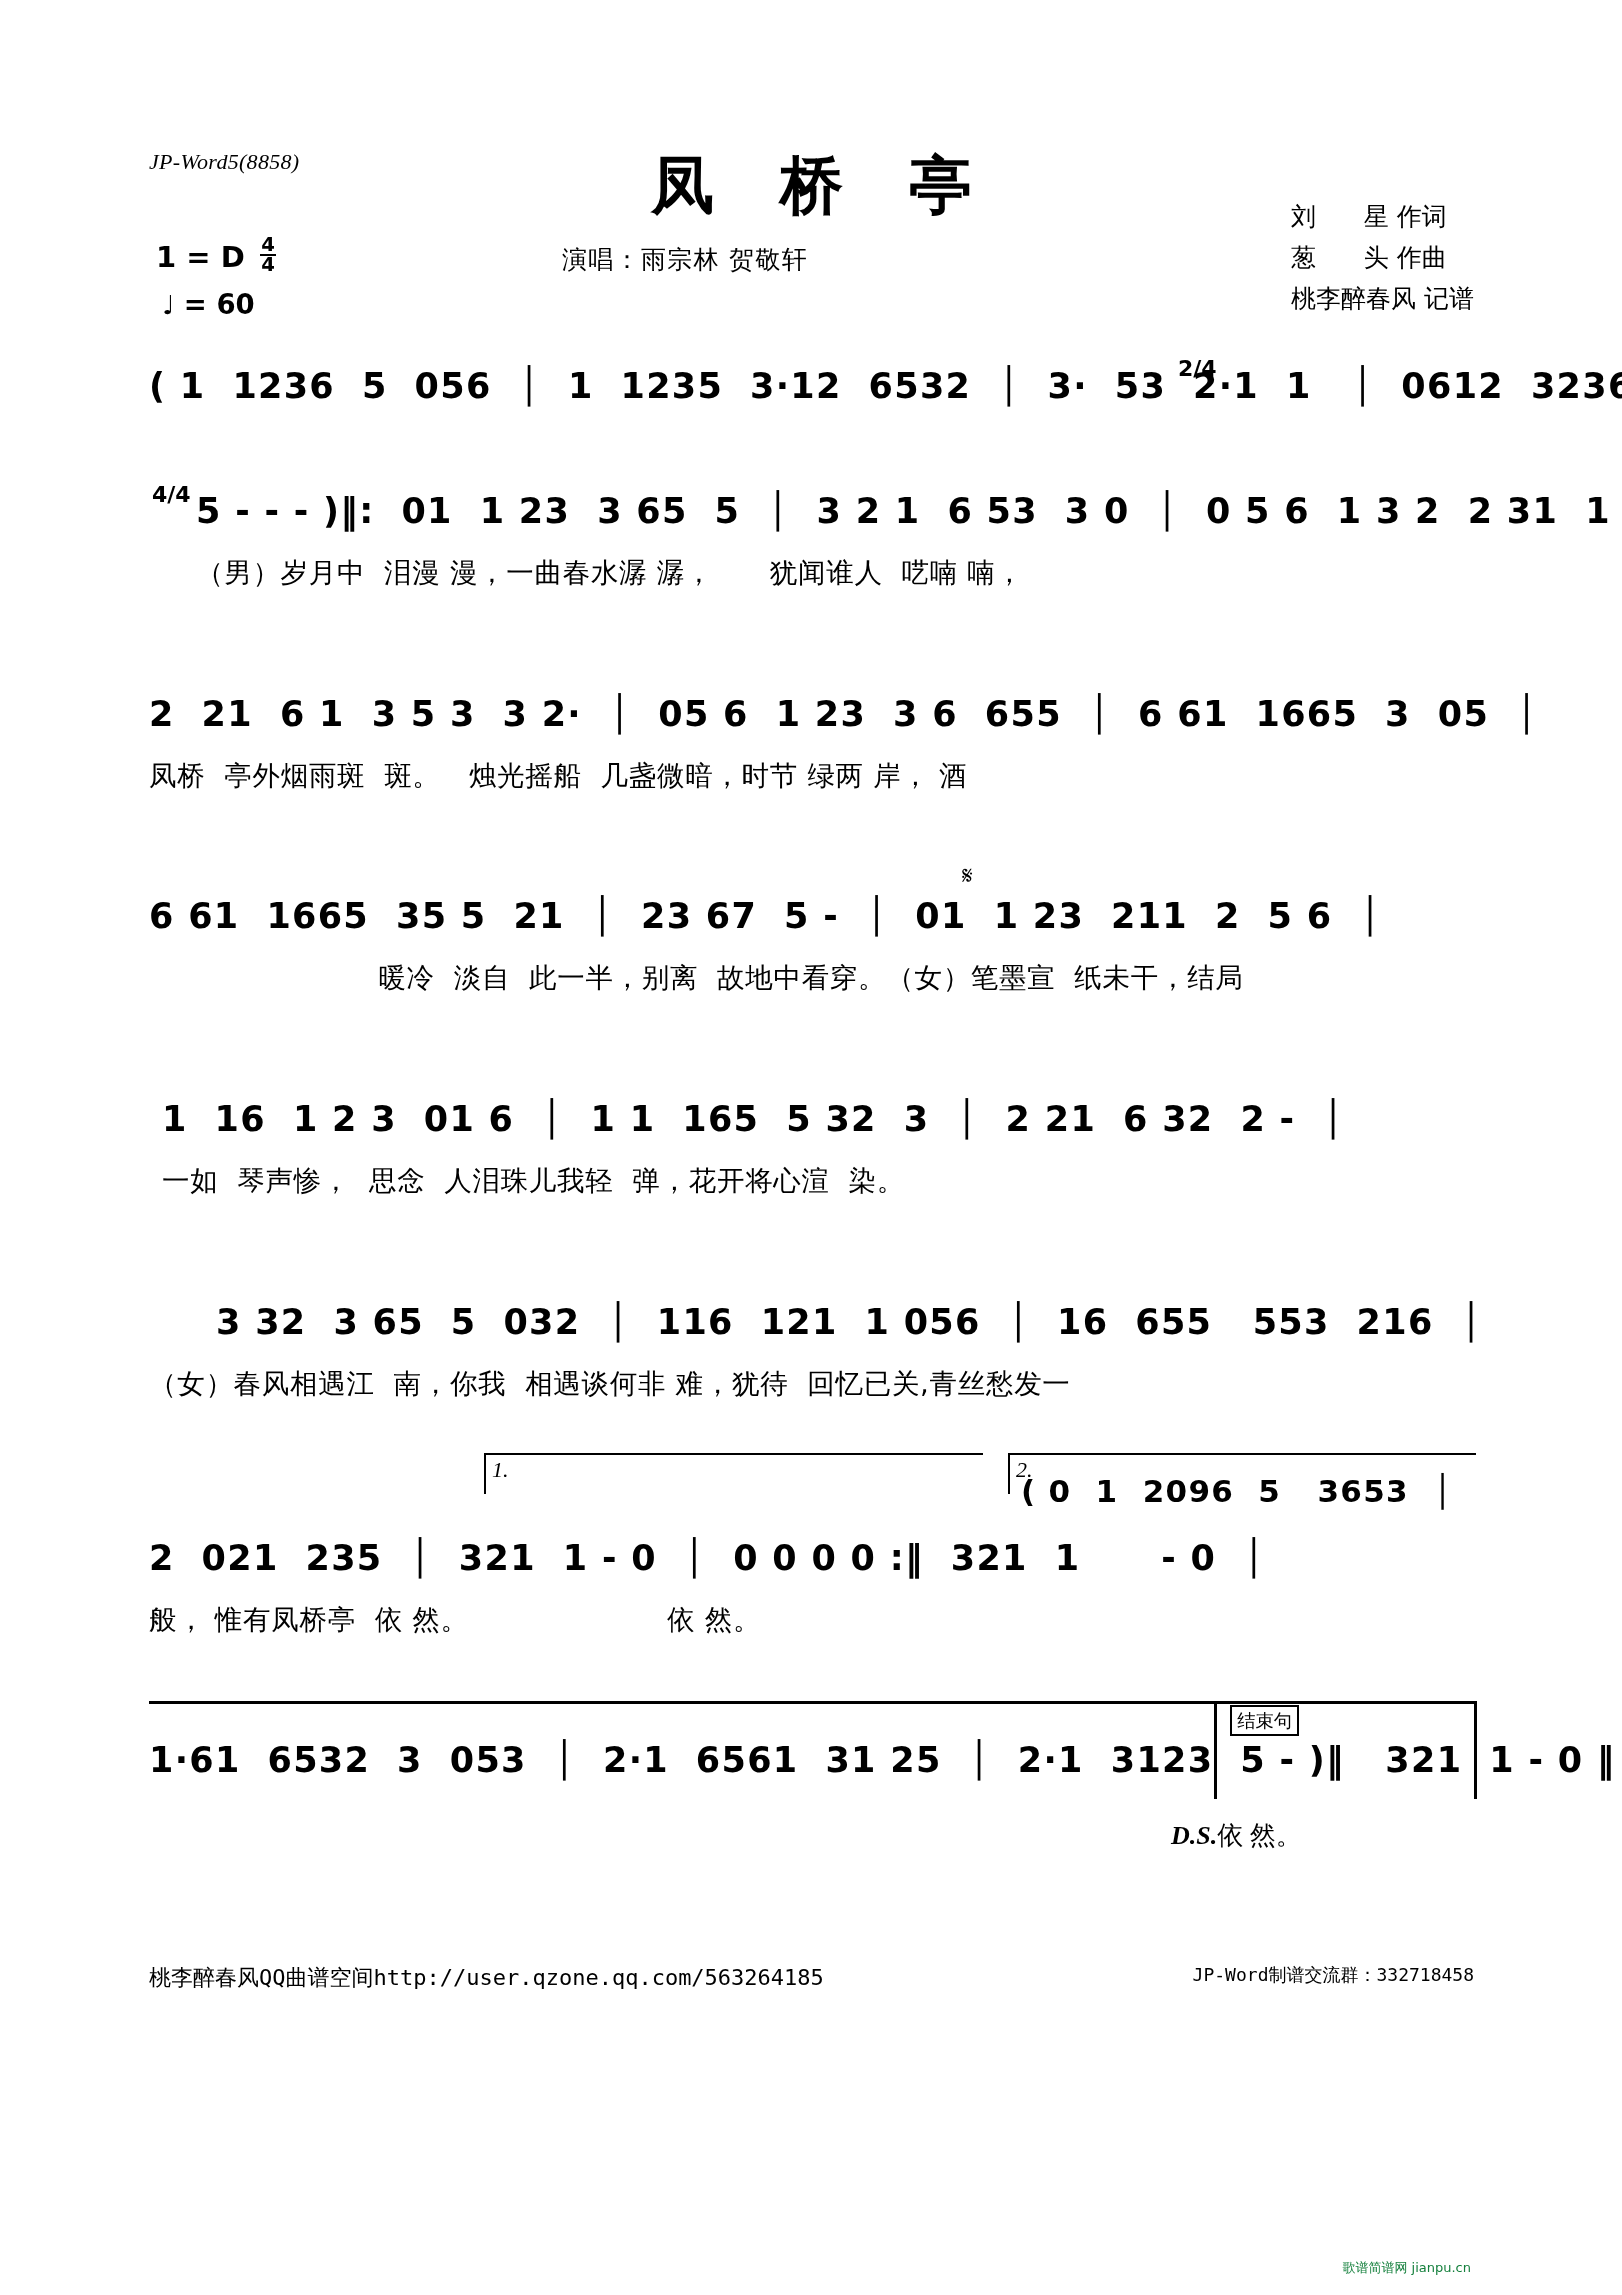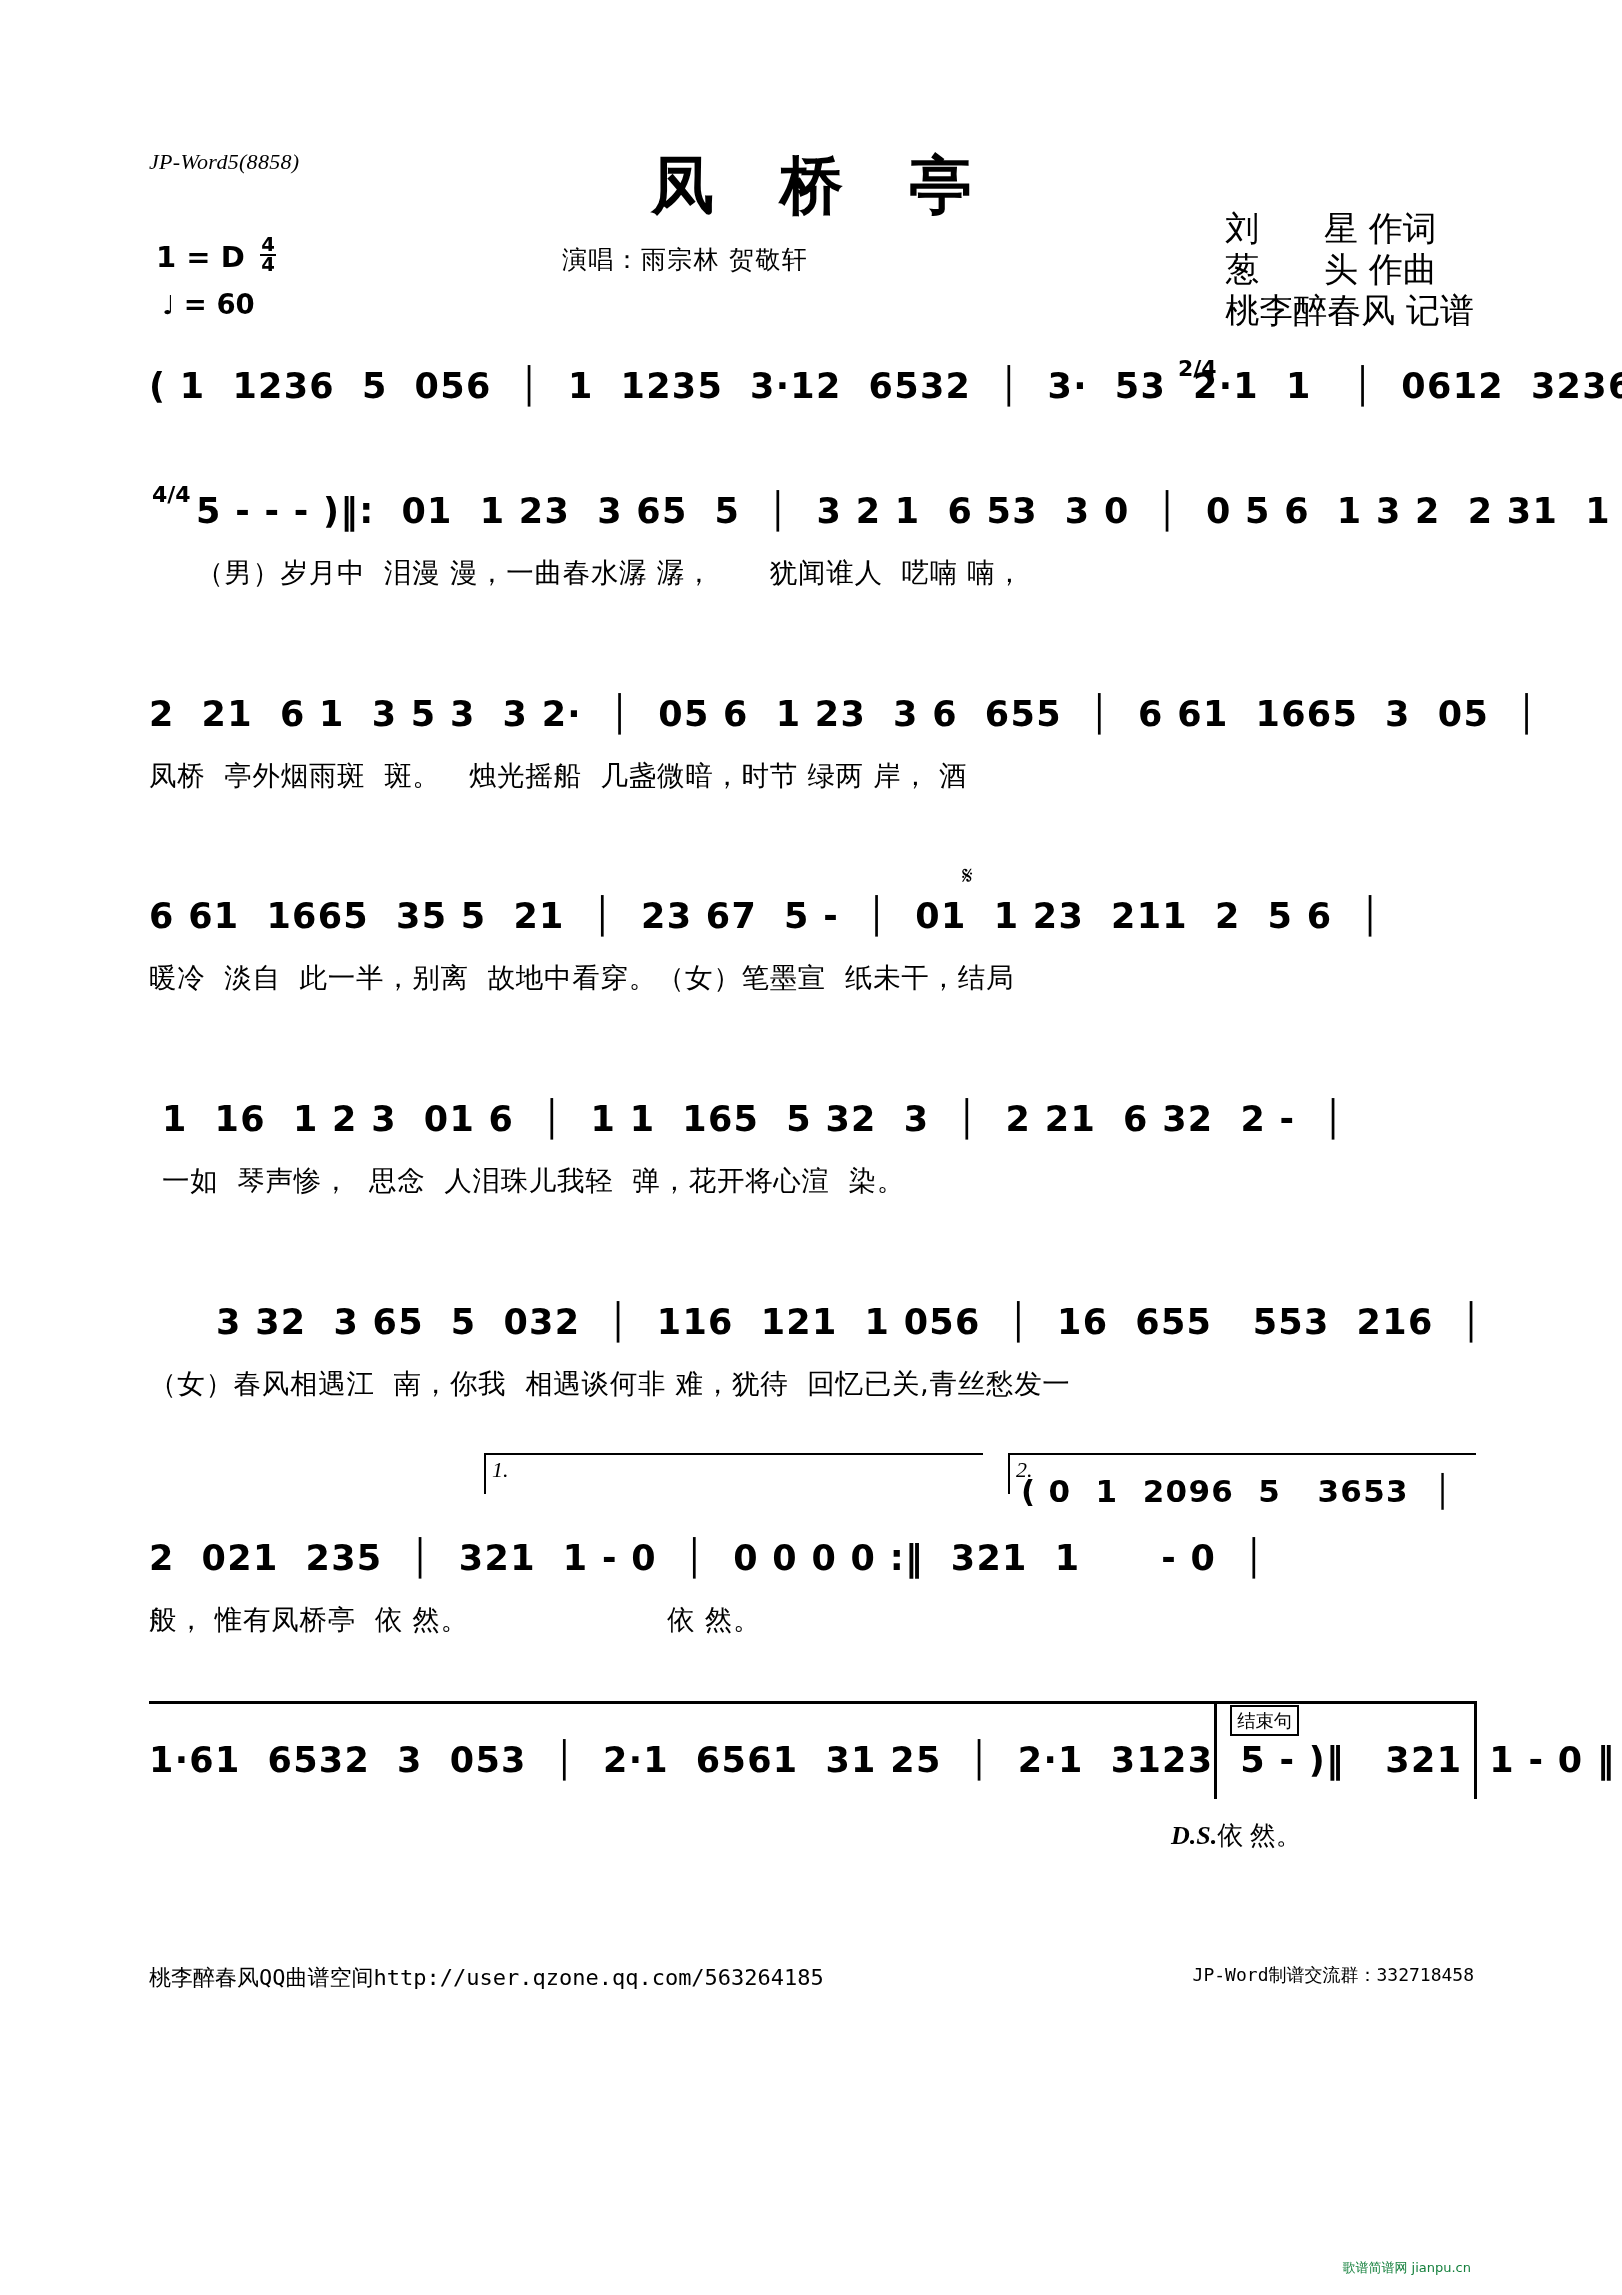--- a/index.html
+++ b/index.html
@@ -49,24 +49,24 @@
     top: 243px;
     width: 1370px;
     text-align: center;
     font-family: "DejaVu Sans", sans-serif;
     font-size: 25px;
     letter-spacing: 1.3px;
   }
   .credits {
     position: absolute;
     right: 149px;
-    top: 208px;
+    top: 196px;
     text-align: left;
     font-family: "DejaVu Sans", sans-serif;
-    font-size: 34px;
+    font-size: 25px;
     line-height: 41px;
   }
   .credits div { white-space: pre; }
   .keysig {
     position: absolute;
     left: 156px;
     top: 236px;
     font-family: "DejaVu Sans", sans-serif;
     font-size: 29px;
     font-weight: bold;
@@ -224,21 +224,21 @@
   </div>
 
   <div class="system" style="top:694px;">
     <div class="notes" style="top:0;">2  21  6 1  3 5 3  3 2·  │  05 6  1 23  3 6  655  │  6 61  1665  3  05  │</div>
     <div class="lyrics" style="top:64px;">凤桥  亭外烟雨斑  斑。   烛光摇船  几盏微暗，时节 绿两 岸， 酒</div>
   </div>
 
   <div class="system" style="top:896px;">
     <div class="segno" style="left:962px;top:-35px;">𝄋</div>
     <div class="notes" style="top:0;">6 61  1665  35 5  21  │  23 67  5 -  │  01  1 23  211  2  5 6  │</div>
-    <div class="lyrics" style="top:64px;">暖冷  淡自  此一半，别离  故地中看穿。（女）笔墨宣  纸未干，结局</div>
+    <div class="lyrics" style="top:64px;text-align:center;">暖冷  淡自  此一半，别离  故地中看穿。（女）笔墨宣  纸未干，结局</div>
   </div>
 
   <div class="system" style="top:1099px;">
     <div class="notes" style="top:0;left:162px;">1  16  1 2 3  01 6  │  1 1  165  5 32  3  │  2 21  6 32  2 -  │</div>
     <div class="lyrics" style="top:64px;left:162px;">一如  琴声惨，  思念  人泪珠儿我轻  弹，花开将心渲  染。</div>
   </div>
 
   <div class="system" style="top:1302px;">
     <div class="notes" style="top:0;left:216px;width:1256px;">3 32  3 65  5  032  │  116  121  1 056  │  16  655   553  216  │</div>
     <div class="lyrics" style="top:64px;left:149px;">（女）春风相遇江  南，你我  相遇谈何非 难，犹待  回忆已关,青丝愁发一</div>

